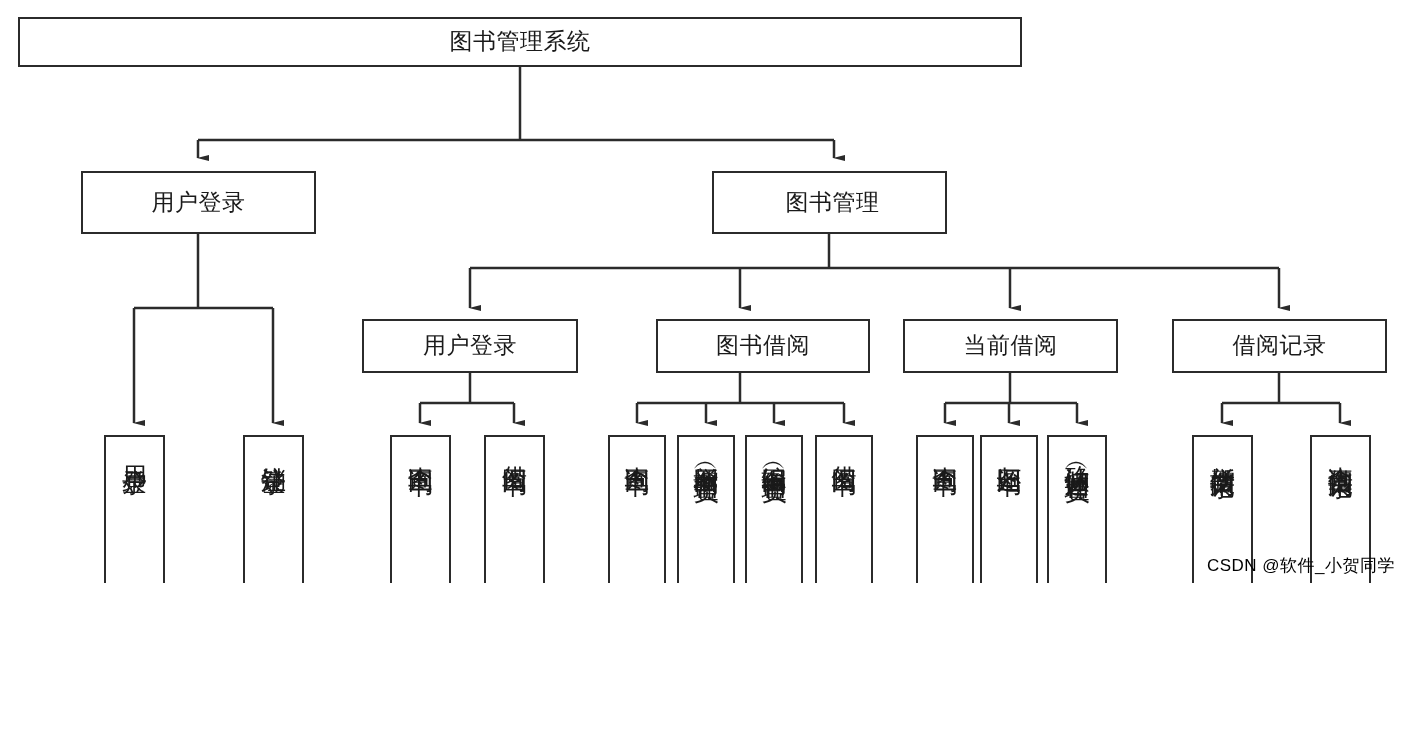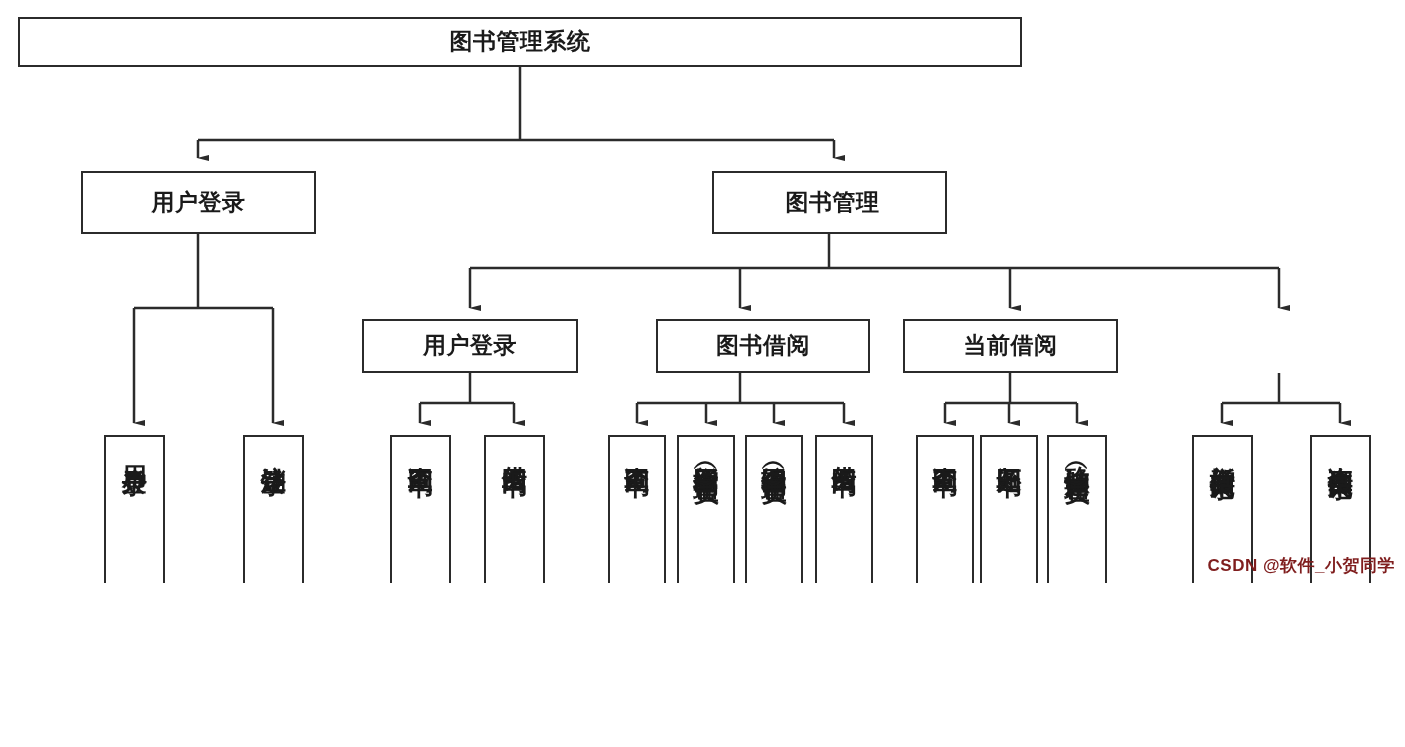--- a/index.html
+++ b/index.html
@@ -11,21 +11,20 @@
   body {
     font-family: "Liberation Sans", "DejaVu Sans", sans-serif;
     color: #000000;
   }
   #canvas {
     position: relative;
     width: 1405px;
     height: 583px;
     background: #ffffff;
     overflow: hidden;
-    font-weight: bold;
   }
   #wires {
     position: absolute;
     left: 0;
     top: 0;
     width: 1405px;
     height: 747px;
     pointer-events: none;
   }
   .node {
@@ -62,21 +61,21 @@
     line-height: 1.0;
     letter-spacing: 2px;
     height: auto;
     max-height: 100%;
   }
   #watermark {
     position: absolute;
     right: 10px;
     bottom: 6px;
     font-size: 17px;
-    color: #7f1d1d;
+    color: #000000;
     letter-spacing: 0.5px;
     z-index: 5;
     white-space: nowrap;
   }
 </style>
 </head>
 <body>
 
 <div id="canvas">
 
@@ -143,20 +142,23 @@
 
   <div class="node horiz" style="left:362px; top:319px; width:216px; height:54px;">
     <span class="label">用户登录</span>
   </div>
   <div class="node horiz" style="left:633px; top:319px; width:214px; height:54px;margin-left:23px;">
     <span class="label">图书借阅</span>
   </div>
   <div class="node horiz" style="left:903px; top:319px; width:215px; height:54px;align-items:center;">
     <span class="label">当前借阅</span>
   </div>
+  <div class="node horiz" style="left:1172px; top:319px; width:215px; height:54px;">
+    <span class="label">借阅记录</span>
+  </div>
 
   <div class="node vert" style="left:104px; top:435px; width:61px; height:300px;">
     <span class="label">用户登录</span>
   </div>
   <div class="node vert" style="left:243px; top:435px; width:61px; height:300px;">
     <span class="label">注销登录</span>
   </div>
 
   <div class="node vert" style="left:390px; top:435px; width:61px; height:300px;">
     <span class="label">查询图书</span>

